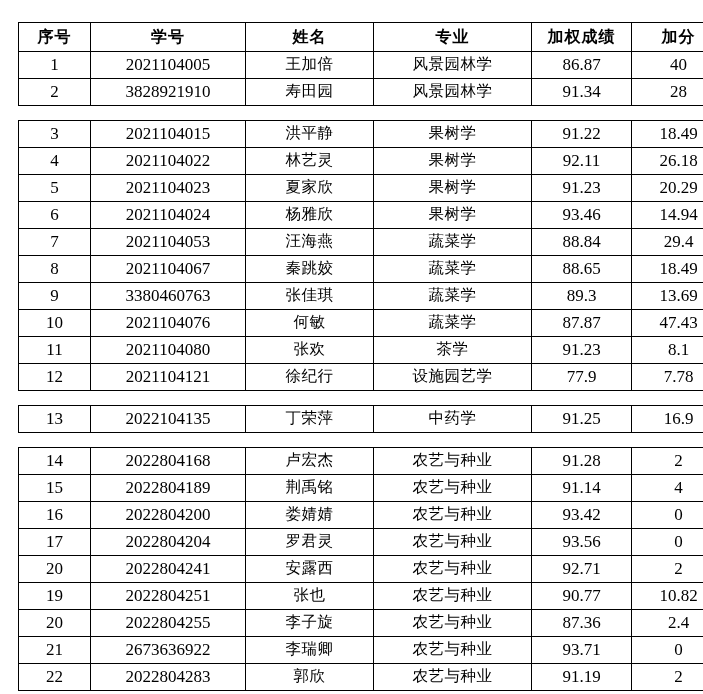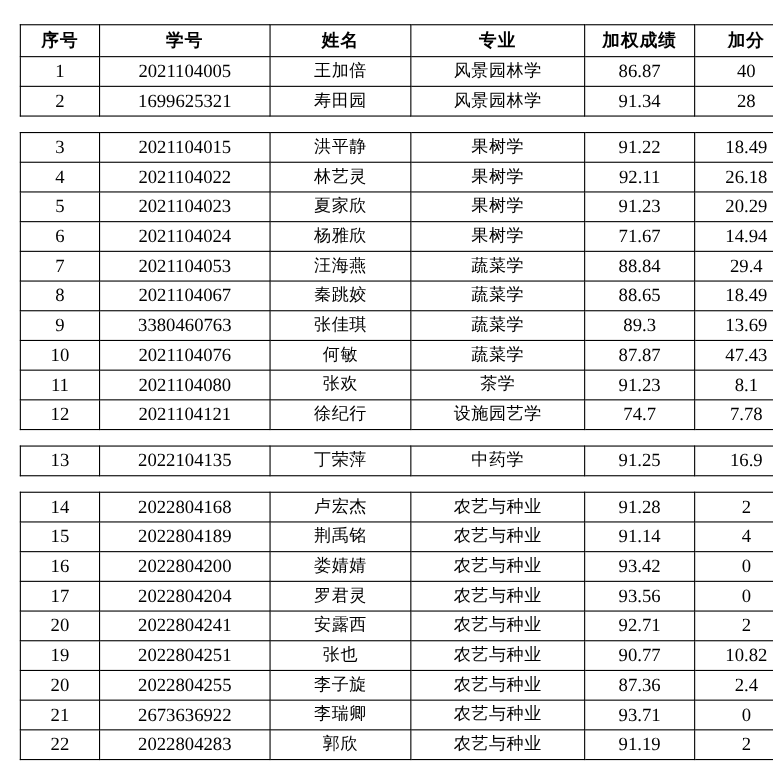--- a/index.html
+++ b/index.html
@@ -99,21 +99,21 @@
         <tr>
           <td class="num">1</td>
           <td class="num">2021104005</td>
           <td class="cn">王加倍</td>
           <td class="cn">风景园林学</td>
           <td class="num">86.87</td>
           <td class="num">40</td>
         </tr>
         <tr>
           <td class="num">2</td>
-          <td class="num">1699625321</td>
+          <td class="num">3828921910</td>
           <td class="cn">寿田园</td>
           <td class="cn">风景园林学</td>
           <td class="num">91.34</td>
           <td class="num">28</td>
         </tr>
         <tr class="spacer-row">
           <td colspan="6"></td>
         </tr>
         <tr>
           <td class="num">3</td>
@@ -137,21 +137,21 @@
           <td class="cn">夏家欣</td>
           <td class="cn">果树学</td>
           <td class="num">91.23</td>
           <td class="num">20.29</td>
         </tr>
         <tr>
           <td class="num">6</td>
           <td class="num">2021104024</td>
           <td class="cn">杨雅欣</td>
           <td class="cn">果树学</td>
-          <td class="num">71.67</td>
+          <td class="num">93.46</td>
           <td class="num">14.94</td>
         </tr>
         <tr>
           <td class="num">7</td>
           <td class="num">2021104053</td>
           <td class="cn">汪海燕</td>
           <td class="cn">蔬菜学</td>
           <td class="num">88.84</td>
           <td class="num">29.4</td>
         </tr>
@@ -185,21 +185,21 @@
           <td class="cn">张欢</td>
           <td class="cn">茶学</td>
           <td class="num">91.23</td>
           <td class="num">8.1</td>
         </tr>
         <tr>
           <td class="num">12</td>
           <td class="num">2021104121</td>
           <td class="cn">徐纪行</td>
           <td class="cn">设施园艺学</td>
-          <td class="num">74.7</td>
+          <td class="num">77.9</td>
           <td class="num">7.78</td>
         </tr>
         <tr class="spacer-row">
           <td colspan="6"></td>
         </tr>
         <tr>
           <td class="num">13</td>
           <td class="num">2022104135</td>
           <td class="cn">丁荣萍</td>
           <td class="cn">中药学</td>

